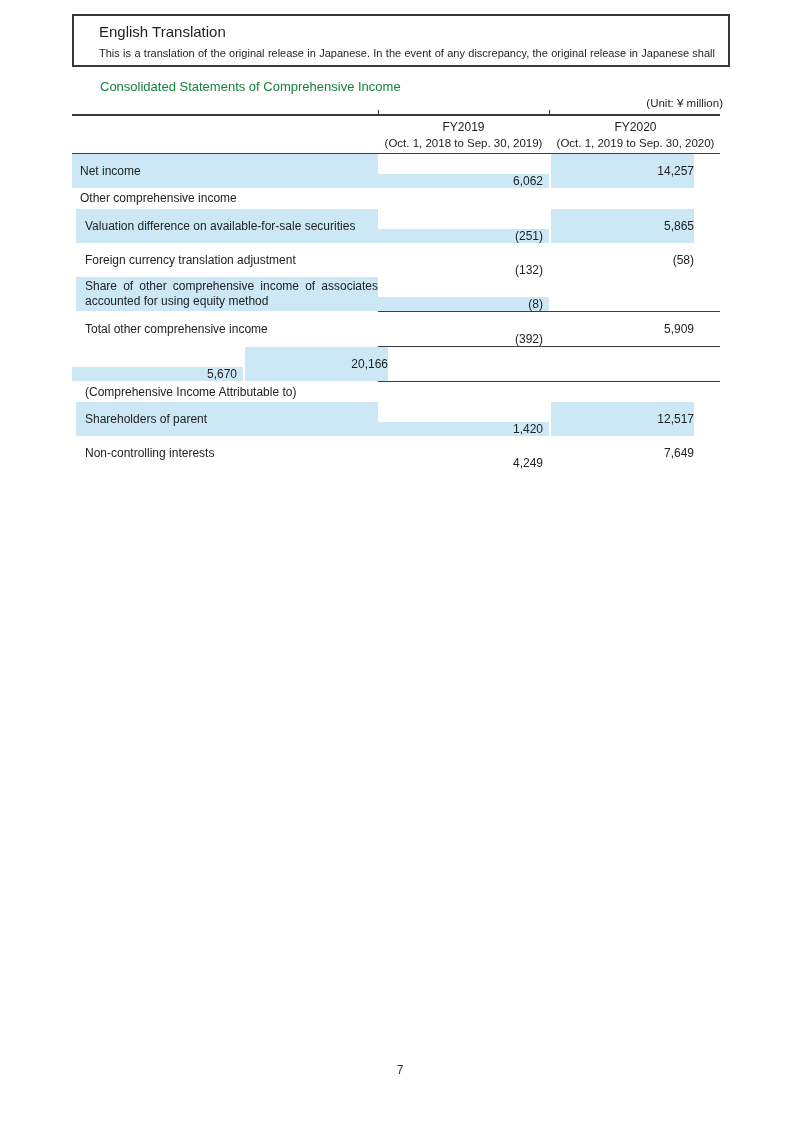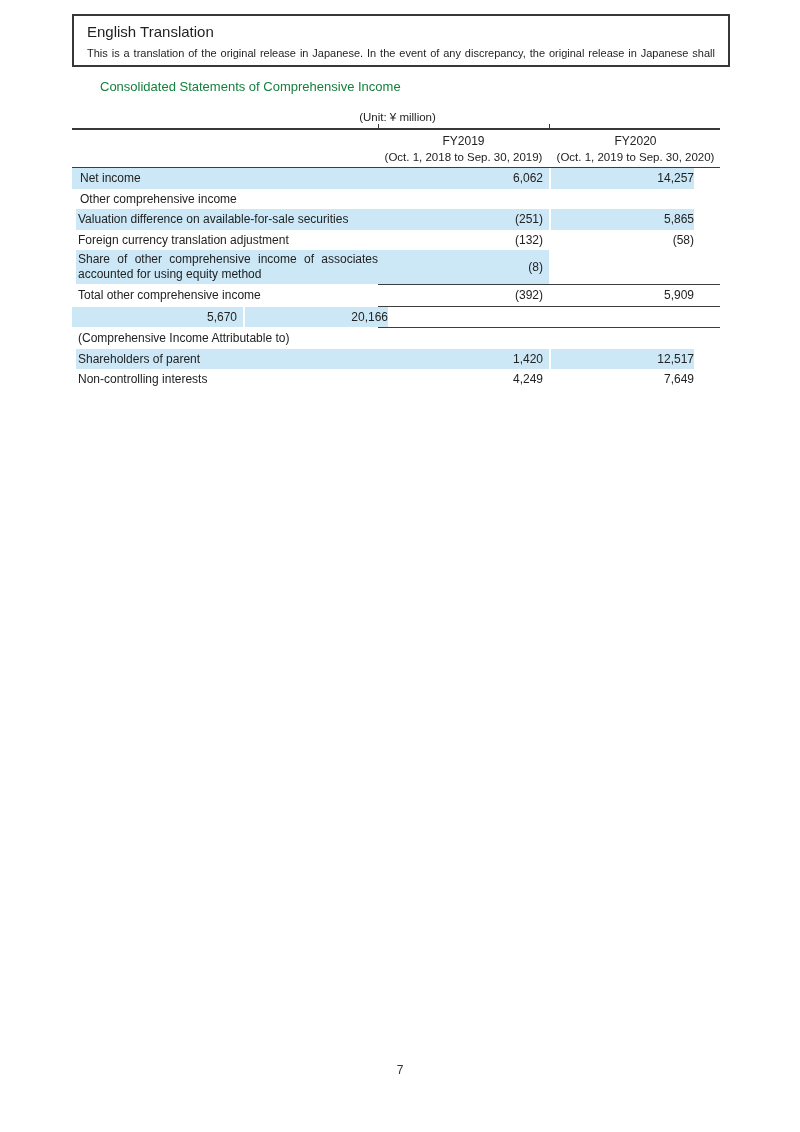--- a/index.html
+++ b/index.html
@@ -2,50 +2,50 @@
 <html><head>
 <meta charset="utf-8">
 <style>
   html,body{margin:0;padding:0;background:#ffffff;}
   body{font-family:"Liberation Sans", sans-serif; color:#222222; -webkit-font-smoothing:antialiased;}
   .page{position:relative; width:800px; height:1132px; background:#ffffff; overflow:hidden;}
   .content{padding:14px 0 0 72px;}
 
   
   .notice-box{width:658px; height:53px; box-sizing:border-box; border:2px solid #383838;
-              padding:5px 13px 4px 13px; overflow:hidden;}
+              padding:5px 13px 4px 25px; overflow:hidden;}
   .notice-title{font-size:15px; line-height:22px; color:#1f1f1f;}
   .notice-text{font-size:11px; line-height:14px; margin-top:3px; color:#1f1f1f;
                text-align:justify; text-align-last:justify; white-space:nowrap; overflow:hidden;}
 
   
   .doc-title{margin:12px 0 0 28px; font-size:13px; color:#15803d;}
-  .unit-label{width:651px; margin-top:17px; text-align:center; font-size:11.5px; color:#1f1f1f;}
+  .unit-label{width:651px; margin-top:3px; text-align:right; font-size:11.5px; color:#1f1f1f;}
 
   
   .fintable{width:648px; margin-top:5px; font-size:12px;}
   .thead{position:relative; border-bottom:1px solid #3d3d3d;}
   .toprule{height:2px; background:#383838;}
   .tick{position:absolute; top:-4px; width:1px; height:6px; background:#383838;}
   .tick.t1{left:306px;}
   .tick.t2{left:477px;}
   .hrow{display:flex;}
   .hrow .h-spacer{width:306px;}
   .hrow .h-col1{width:171px; text-align:center;}
   .hrow .h-col2{width:169px; margin-left:2px; text-align:center;}
   .hrow.periods{padding-top:3px; height:17px; line-height:17px;}
   .hrow.ranges{height:17px; line-height:15px; font-size:11.5px; white-space:nowrap;}
 
   .trow{display:flex; align-items:stretch; min-height:20.5px;}
   .c-label{width:306px; box-sizing:border-box; padding-left:8px;
            display:flex; align-items:center;}
   .c-label > span{width:100%;}
-  .trow.ind .c-label{margin-left:4px; width:302px; padding-left:2px;}
+  .trow.ind .c-label{margin-left:4px; width:302px; padding-left:9px;}
   .c-v1{width:171px; box-sizing:border-box; padding-right:6px;
-        display:flex; align-items:center; justify-content:flex-end;}
+        display:flex; align-items:center; justify-content:flex-end;margin-top:20px;}
   .c-v2{width:143px; margin-left:2px; box-sizing:border-box; 
         display:flex; align-items:center; justify-content:flex-end;}
   .trow.hl .c-label, .trow.hl .c-v1, .trow.hl .c-v2{background:#CCE8F7;}
   .trow.two .c-label{padding-top:2px; padding-bottom:2px; line-height:15px;}
   .c-label.just > span{text-align:justify;}
 
   .prule{height:1px; background:#3d3d3d; margin-left:306px; width:342px;}
 
   
   .page-number{position:absolute; top:1063px; left:0; width:800px; text-align:center;

